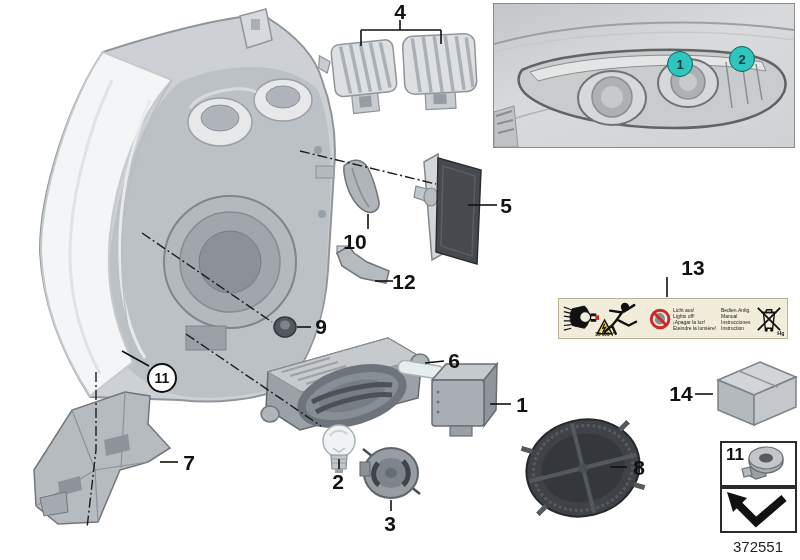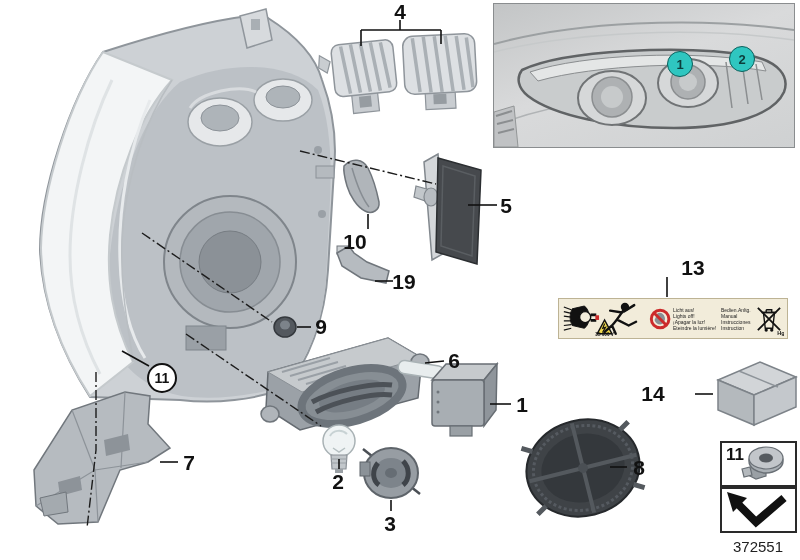--- a/index.html
+++ b/index.html
@@ -279,25 +279,25 @@
   <svg width="73" height="42" viewBox="0 0 73 42">
     <path d="M14,13 L34,33 L62,9" fill="none" stroke="#111" stroke-width="8"></path>
     <polygon points="5,3 25,9 11,23" fill="#111"></polygon>
   </svg>
 </div>
 <div id="doc-number">372551</div>
 
 <div class="lbl" style="left:400px;top:11px;">4</div>
 <div class="lbl" style="left:506px;top:205px;">5</div>
 <div class="lbl" style="left:355px;top:241px;">10</div>
-<div class="lbl" style="left:404px;top:281px;">19</div>
+<div class="lbl" style="left:404px;top:281px;">12</div>
 <div class="lbl" style="left:667px;top:267px;margin-left:26px;">13</div>
 <div class="lbl" style="left:321px;top:326px;">9</div>
 <div class="lbl" style="left:454px;top:360px;">6</div>
 <div class="lbl" style="left:522px;top:404px;">1</div>
-<div class="lbl" style="left:653px;top:393px;">14</div>
+<div class="lbl" style="left:681px;top:393px;">14</div>
 <div class="lbl" style="left:189px;top:462px;">7</div>
 <div class="lbl" style="left:338px;top:481px;">2</div>
 <div class="lbl" style="left:390px;top:523px;">3</div>
 <div class="lbl" style="left:639px;top:467px;">8</div>
 <div class="lbl-circled" style="left:162px;top:378px;">11</div>
 
 </div>
 
 </body></html>

